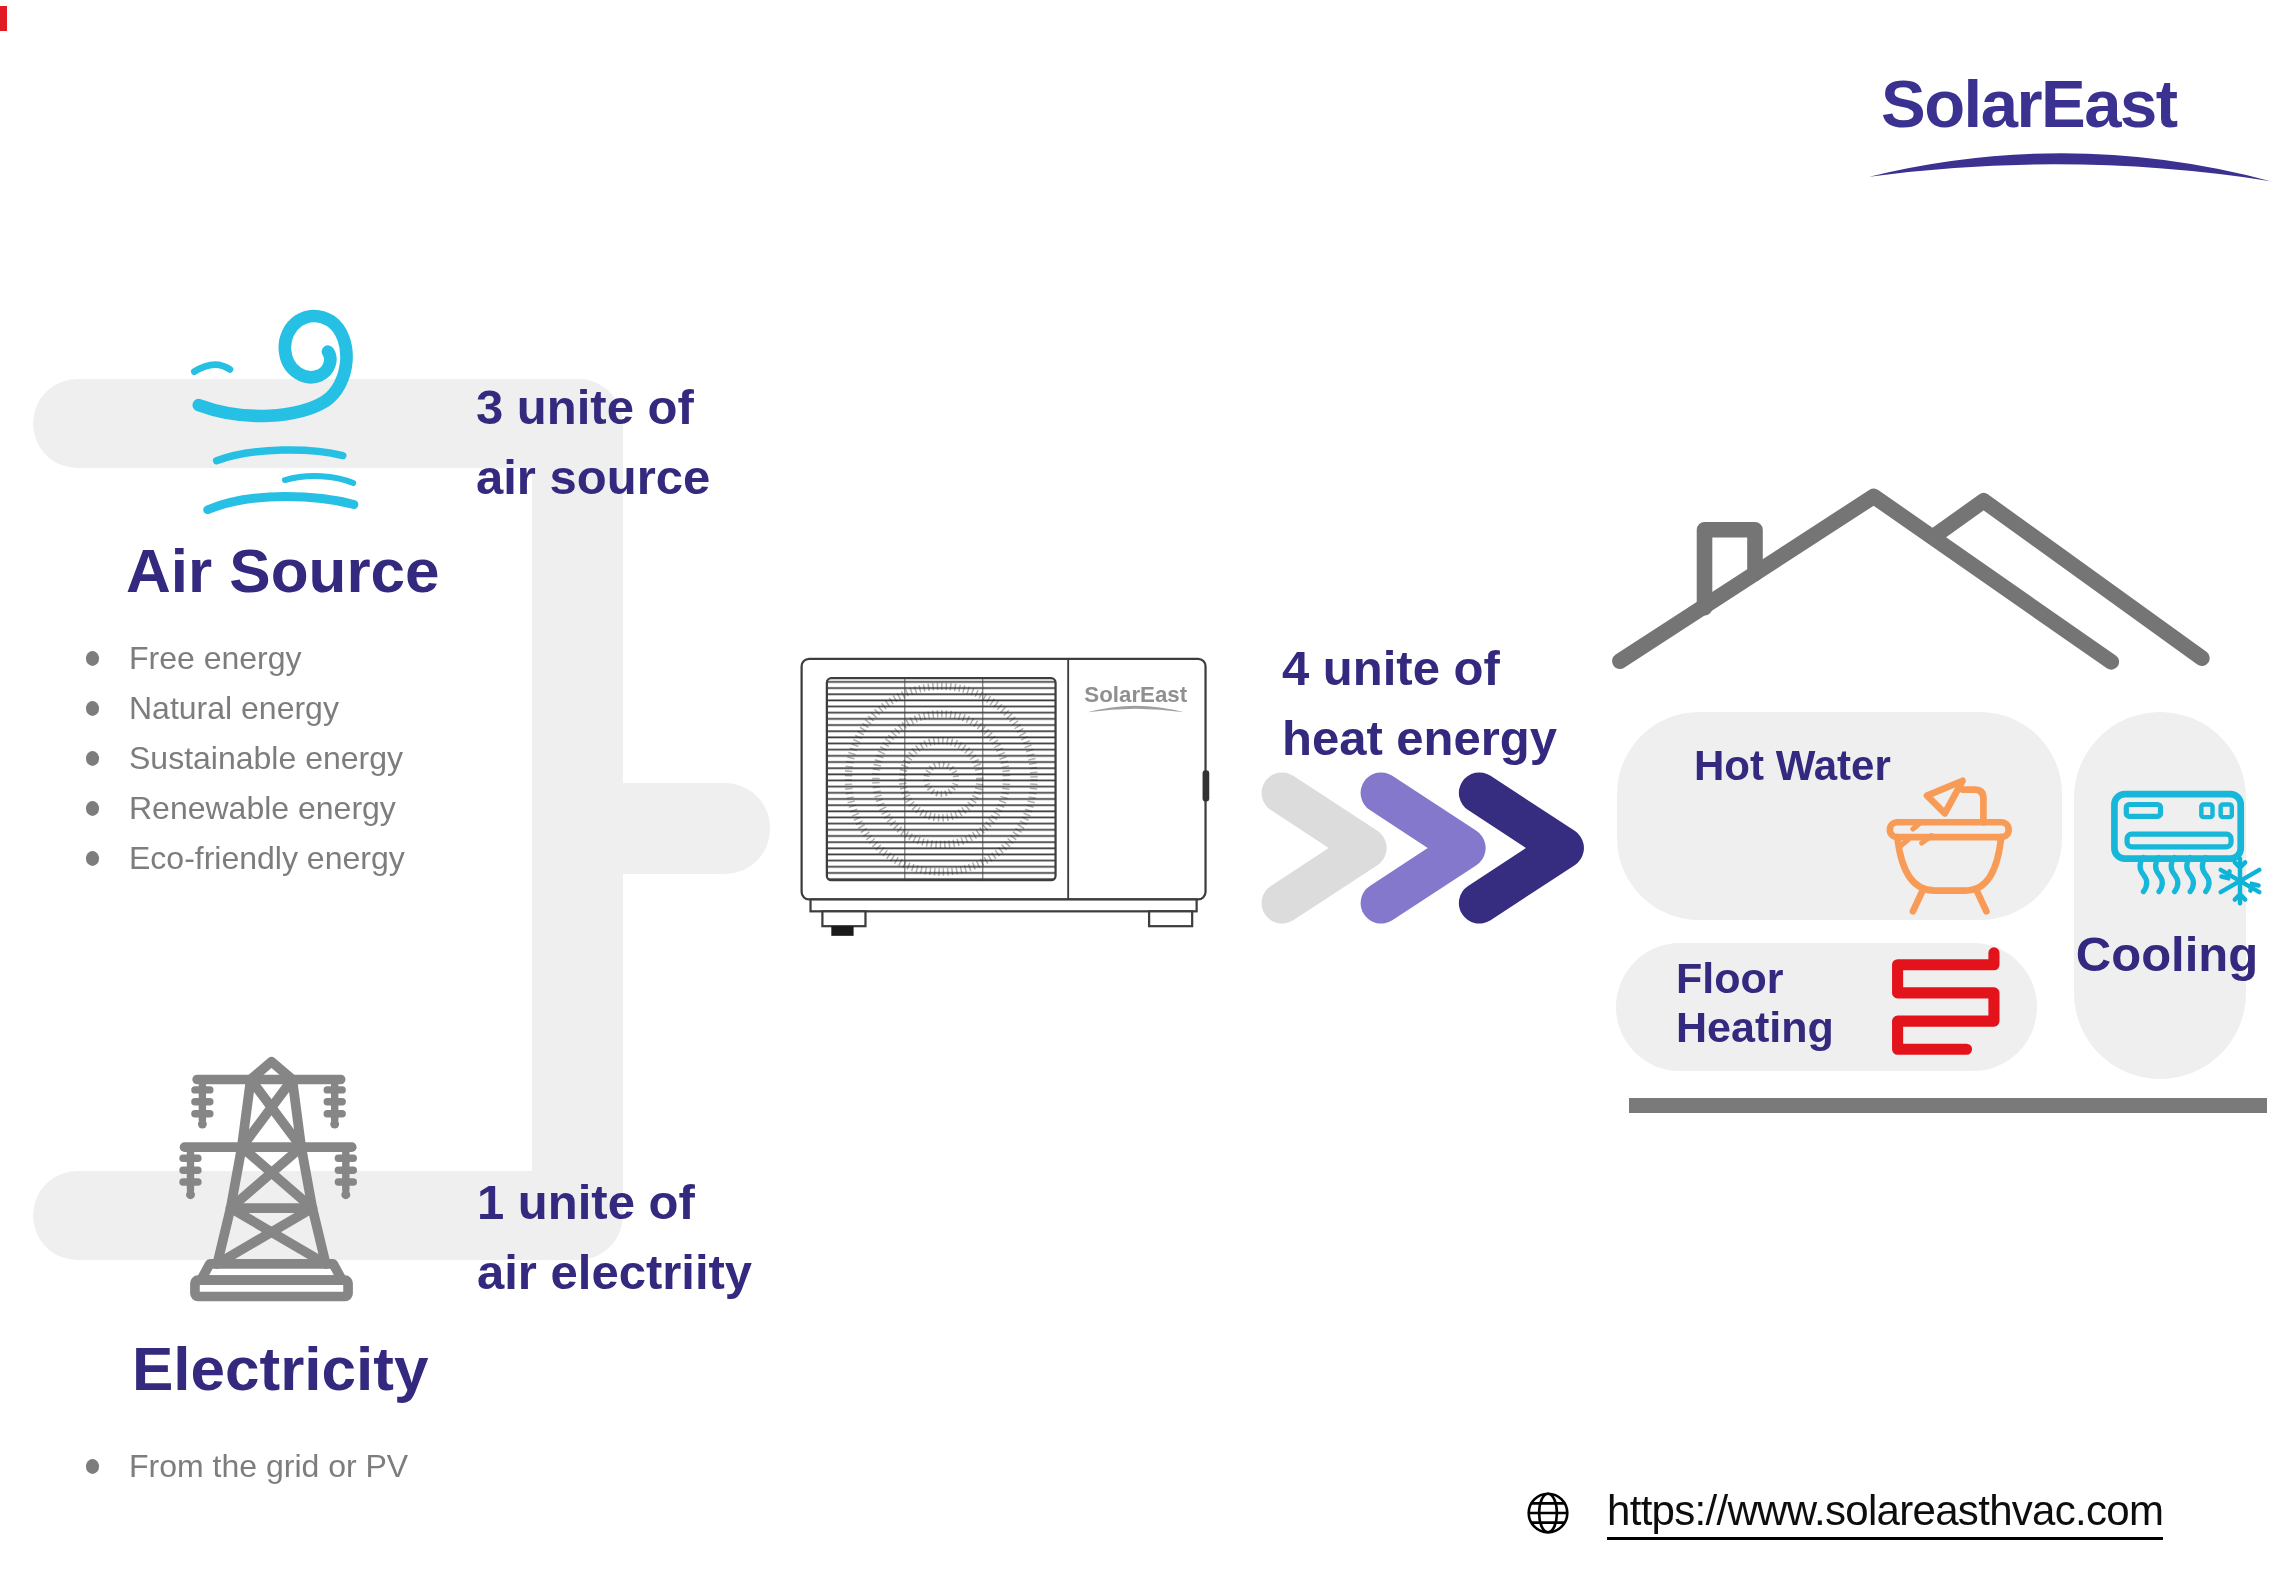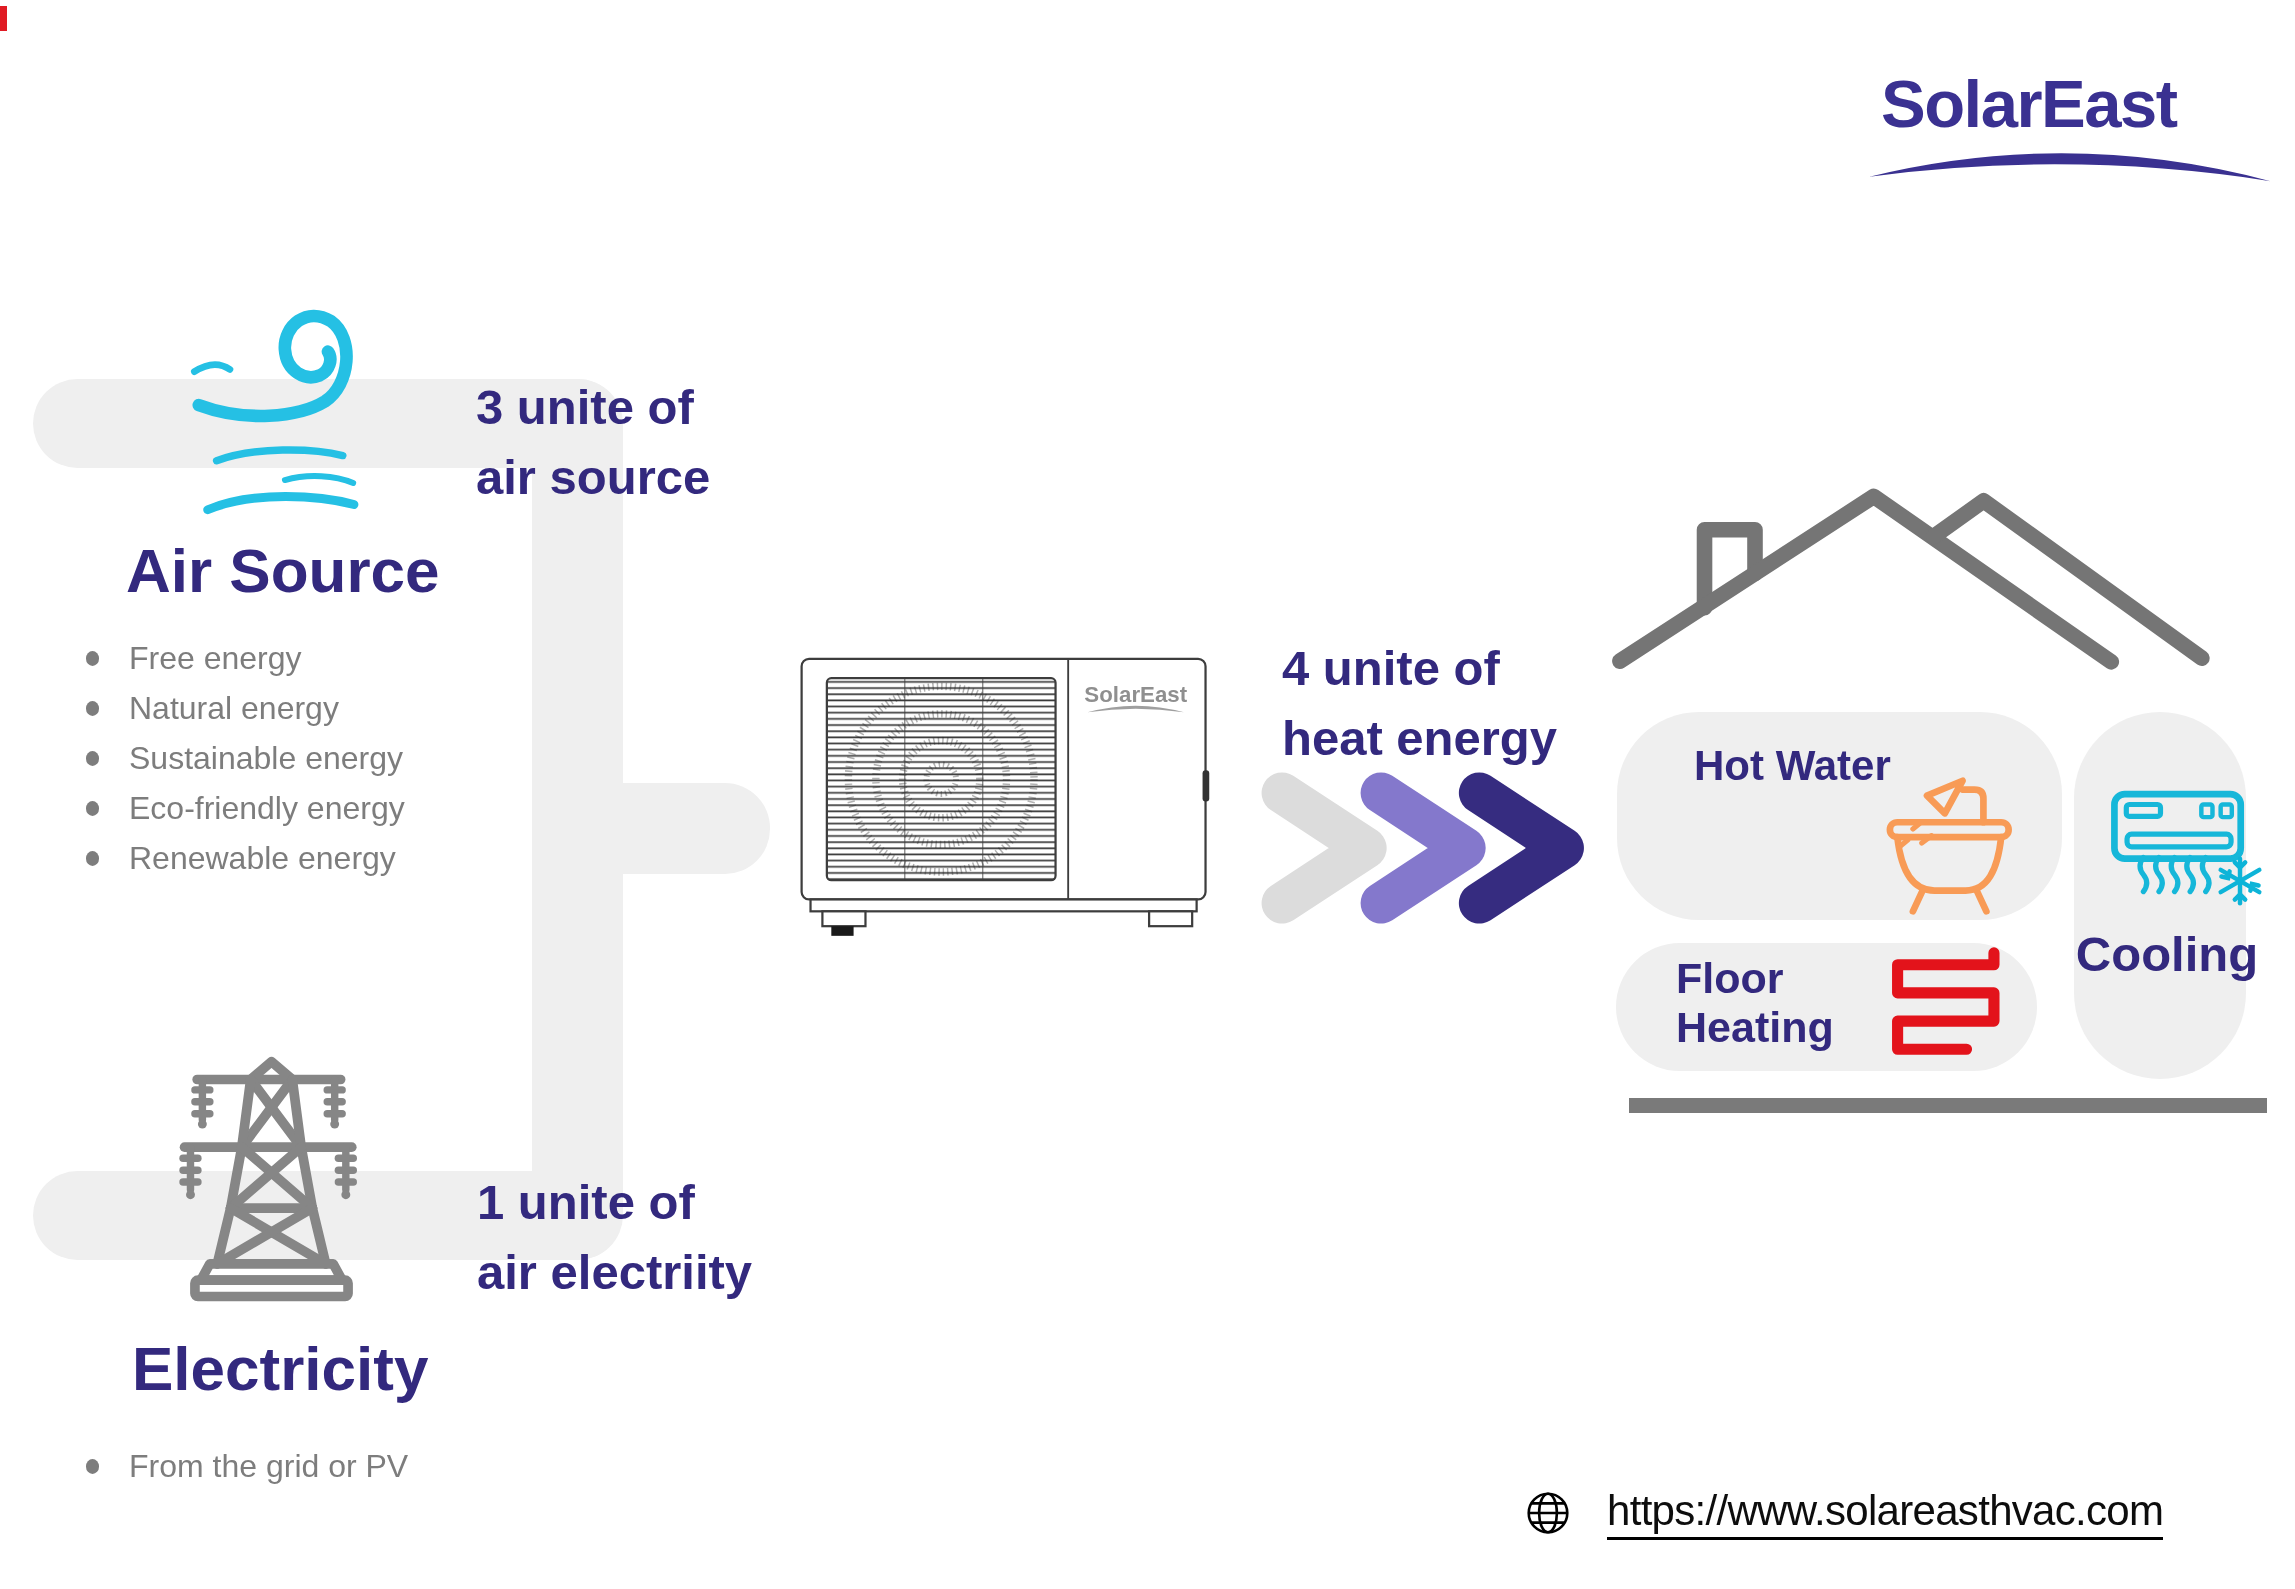--- a/index.html
+++ b/index.html
@@ -70,22 +70,22 @@
   <div class="annotation" style="left:476px;top:372px;">
     <div>3 unite of</div>
     <div>air source</div>
   </div>
 
   <div class="heading" style="left:126px;top:540px;">Air Source</div>
   <ul class="bullet-list" style="left:80px;top:633px;">
     <li>Free energy</li>
     <li>Natural energy</li>
     <li>Sustainable energy</li>
+    <li>Renewable energy</li>
     <li>Eco-friendly energy</li>
-    <li>Renewable energy</li>
   </ul>
 
   <svg style="left:171px;top:1052px;" width="201" height="249" viewBox="230 1415 270 335" fill="none" stroke="#868686" stroke-width="13" stroke-linecap="round" stroke-linejoin="round">
     <path d="M337,1452 L365,1428 L393,1452"></path>
     <line x1="265" y1="1452" x2="458" y2="1452"></line>
     <g stroke-width="10">
       <line x1="272" y1="1452" x2="272" y2="1506"></line>
       <line x1="262" y1="1466" x2="282" y2="1466"></line>
       <line x1="262" y1="1482" x2="282" y2="1482"></line>
       <line x1="262" y1="1498" x2="282" y2="1498"></line>

